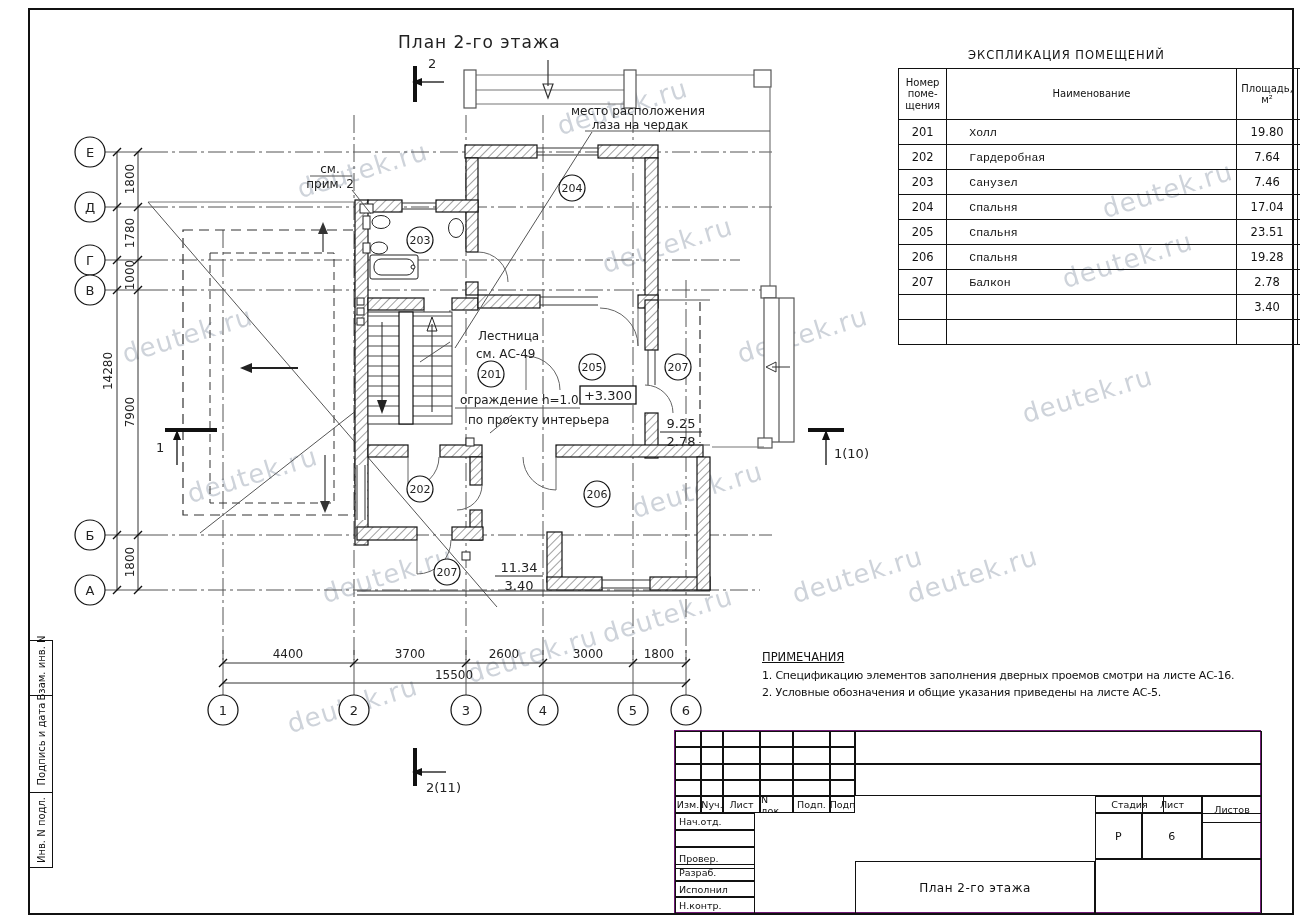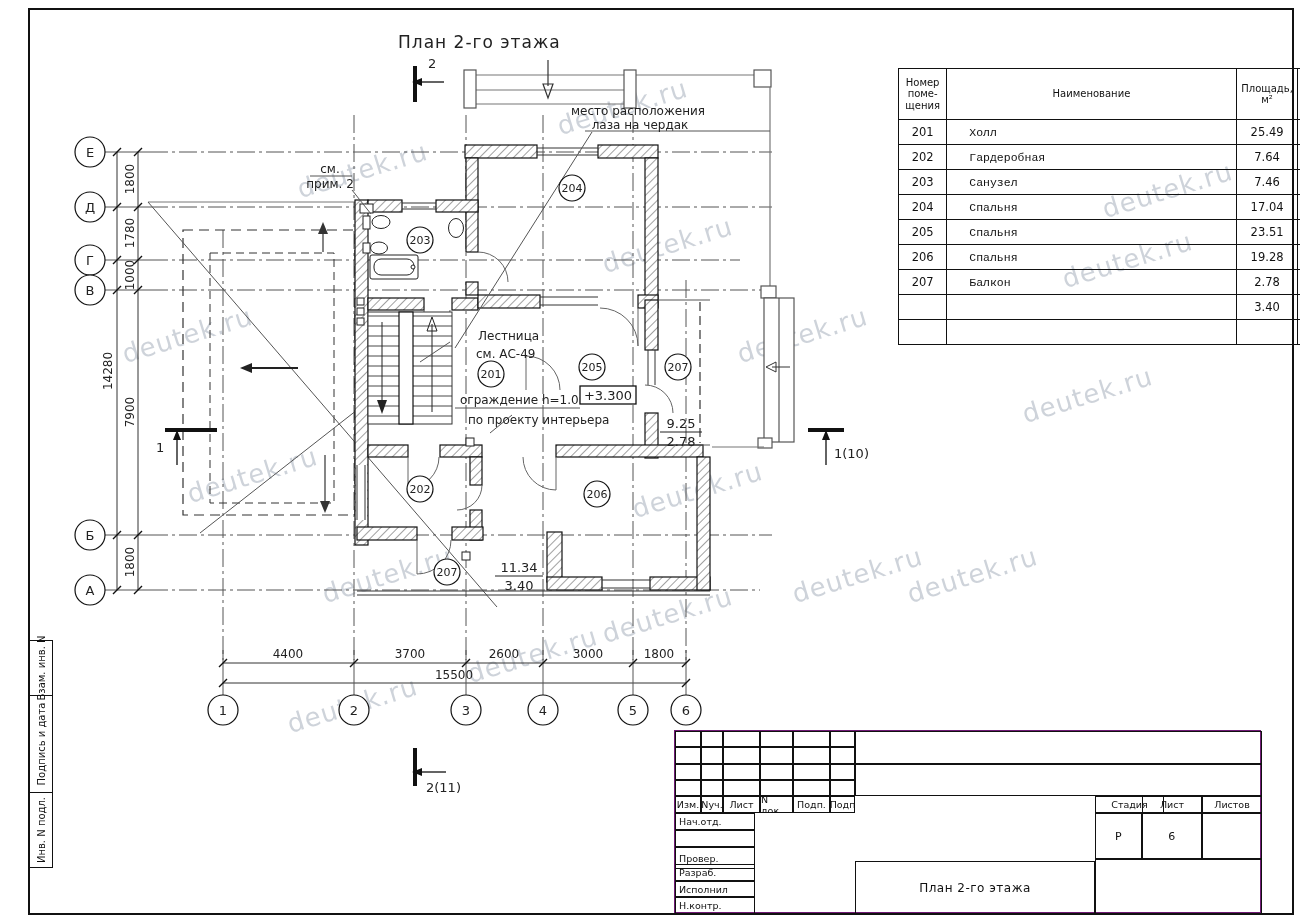--- a/index.html
+++ b/index.html
@@ -370,40 +370,41 @@
       </g>
       <g>
         <rect x="808" y="428" width="36" height="4" fill="#111"></rect>
         <line x1="826" y1="465" x2="826" y2="437" stroke="#222" stroke-width="1.4"></line>
         <polygon points="822,440 826,430 830,440" fill="#111"></polygon>
         <text x="834" y="458">1(10)</text>
       </g>
     </g>
   </svg>
 
+  <div class="expl-title">ЭКСПЛИКАЦИЯ ПОМЕЩЕНИЙ</div>
   <table class="expl">
     <thead>
       <tr class="hdr">
         <th>Номер
 поме-
 щения</th>
         <th>Наименование</th>
         <th>Площадь,
 м²</th>
         <th>Кат.
 поме
 ще-
 ния</th>
       </tr>
     </thead>
     <tbody>
         <tr>
           <td class="c-num">201</td>
           <td class="c-name">Холл</td>
-          <td class="c-area">25.49</td>
+          <td class="c-area">19.80</td>
           <td class="c-cat"></td>
         </tr>
         <tr>
           <td class="c-num">202</td>
           <td class="c-name">Гардеробная</td>
           <td class="c-area">7.64</td>
           <td class="c-cat"></td>
         </tr>
         <tr>
           <td class="c-num">203</td>
@@ -443,20 +444,25 @@
         </tr>
         <tr>
           <td class="c-num"></td>
           <td class="c-name"></td>
           <td class="c-area"></td>
           <td class="c-cat"></td>
         </tr>
       </tbody>
   </table>
 
+  <div class="notes">
+    <div class="h">ПРИМЕЧАНИЯ</div>
+    <div class="it">1.  Спецификацию элементов заполнения дверных проемов смотри на листе АС-16.</div>
+    <div class="it">2.  Условные обозначения и общие указания приведены на листе АС-5.</div>
+  </div>
 
   <div class="tb">
 
     <div></div>
 
     <div class="cell" style="left:0;top:65px;width:26px;height:17px">Изм.</div>
     <div class="cell" style="left:26px;top:65px;width:22px;height:17px">Nуч.</div>
     <div class="cell" style="left:48px;top:65px;width:37px;height:17px">Лист</div>
     <div class="cell" style="left:85px;top:65px;width:33px;height:17px">N док.</div>
     <div class="cell" style="left:118px;top:65px;width:37px;height:17px">Подп.</div>
@@ -468,21 +474,21 @@
     <div class="cell lab" style="left:0;top:133px;width:80px;height:17px">Разраб.</div>
     <div class="cell lab" style="left:0;top:150px;width:80px;height:16px">Исполнил</div>
     <div class="cell lab" style="left:0;top:166px;width:80px;height:17px">Н.контр.</div>
 
     <div class="cell" style="left:180px;top:0;width:407px;height:33px"></div>
     <div class="cell" style="left:180px;top:33px;width:407px;height:32px"></div>
     <div class="cell big" style="left:180px;top:130px;width:240px;height:53px;font-size:12px">План 2-го этажа</div>
 
     <div class="cell" style="left:420px;top:65px;width:69px;height:17px">Стадия</div>
     <div class="cell" style="left:467px;top:65px;width:60px;height:17px">Лист</div>
-    <div class="cell" style="left:527px;top:65px;width:60px;height:17px">Листов</div>
+    <div class="cell" style="left:527px;top:65px;width:60px;height:27px">Листов</div>
     <div class="cell big" style="left:420px;top:82px;width:47px;height:46px">Р</div>
     <div class="cell big" style="left:467px;top:82px;width:60px;height:46px">6</div>
     <div class="cell big" style="left:527px;top:82px;width:60px;height:46px"></div>
     <div class="cell" style="left:420px;top:128px;width:167px;height:55px"></div>
   <div class="cell" style="left: 0px; top: 0px; width: 26px; height: 16.25px;"></div>
       <div class="cell" style="left: 26px; top: 0px; width: 22px; height: 16.25px;"></div>
       <div class="cell" style="left: 48px; top: 0px; width: 37px; height: 16.25px;"></div>
       <div class="cell" style="left: 85px; top: 0px; width: 33px; height: 16.25px;"></div>
       <div class="cell" style="left: 118px; top: 0px; width: 37px; height: 16.25px;"></div>
       <div class="cell" style="left: 155px; top: 0px; width: 25px; height: 16.25px;"></div>

